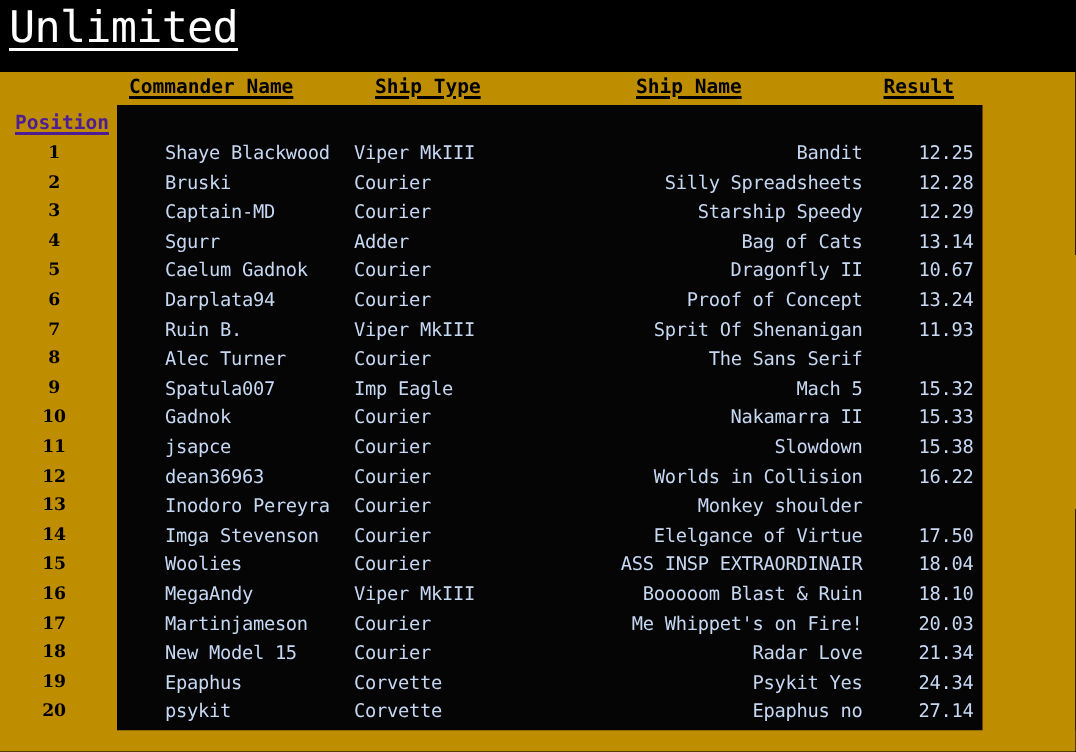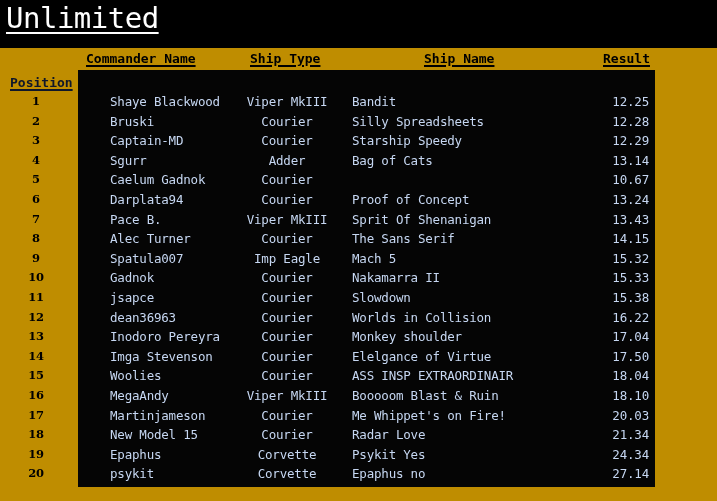--- a/index.html
+++ b/index.html
@@ -82,30 +82,30 @@
     letter-spacing: 0px;
     color: #000000;
     text-decoration: underline;
     text-underline-offset: 2px;
     text-decoration-thickness: 2px;
     white-space: nowrap;
   }
   .hc-cmdr   { left: 86px;  }
   .hc-ship   { left: 250px; }
   .hc-name   { left: 424px; text-align: right; }
-  .hc-result { left: 603px; }
+  .hc-result { left: 589px; }
 
   .hc-position {
     position: absolute;
     left: 10px;
     top: 27px;
     font-family: "DejaVu Sans Mono", monospace;
     font-size: 13px;
     font-weight: bold;
-    color: #0f172a;
+    color: #4c1d95;
     text-decoration: underline;
     text-underline-offset: 2px;
     text-decoration-thickness: 2px;
     white-space: nowrap;
     text-align: center;
   }
 
   
   .rows {
     position: absolute;
@@ -148,28 +148,28 @@
     padding-right: 2px;
     box-sizing: border-box;
   }
   .c-cmdr {
     left: 86px;
     width: 150px;
     text-align: left;
     margin-left: 24px;
   }
   .c-ship {
-    left: 223px;
+    left: 236px;
     width: 128px;
-    text-align: center;
+    text-align: left;
   }
   .c-name {
-    left: 352px;
+    left: 370px;
     width: 205px;
-    text-align: left;
+    text-align: right;
   }
   .c-result {
     left: 567px;
     width: 82px;
     text-align: right;
   }
 
   
   .bottom-strip {
     position: absolute;
@@ -227,42 +227,42 @@
           <div class="cell c-pos">4</div>
           <div class="cell c-cmdr">Sgurr</div>
           <div class="cell c-ship">Adder</div>
           <div class="cell c-name">Bag of Cats</div>
           <div class="cell c-result">13.14</div>
         </div>
         <div class="row">
           <div class="cell c-pos">5</div>
           <div class="cell c-cmdr">Caelum Gadnok</div>
           <div class="cell c-ship">Courier</div>
+          <div class="cell c-name">Dragonfly II</div>
           <div class="cell c-result">10.67</div>
         </div>
         <div class="row">
           <div class="cell c-pos">6</div>
           <div class="cell c-cmdr">Darplata94</div>
           <div class="cell c-ship">Courier</div>
           <div class="cell c-name">Proof of Concept</div>
           <div class="cell c-result">13.24</div>
         </div>
         <div class="row">
           <div class="cell c-pos">7</div>
-          <div class="cell c-cmdr">Pace B.</div>
+          <div class="cell c-cmdr">Ruin B.</div>
           <div class="cell c-ship">Viper MkIII</div>
           <div class="cell c-name">Sprit Of Shenanigan</div>
-          <div class="cell c-result">13.43</div>
+          <div class="cell c-result">11.93</div>
         </div>
         <div class="row">
           <div class="cell c-pos">8</div>
           <div class="cell c-cmdr">Alec Turner</div>
           <div class="cell c-ship">Courier</div>
           <div class="cell c-name">The Sans Serif</div>
-          <div class="cell c-result">14.15</div>
         </div>
         <div class="row">
           <div class="cell c-pos">9</div>
           <div class="cell c-cmdr">Spatula007</div>
           <div class="cell c-ship">Imp Eagle</div>
           <div class="cell c-name">Mach 5</div>
           <div class="cell c-result">15.32</div>
         </div>
         <div class="row">
           <div class="cell c-pos">10</div>
@@ -283,21 +283,20 @@
           <div class="cell c-cmdr">dean36963</div>
           <div class="cell c-ship">Courier</div>
           <div class="cell c-name">Worlds in Collision</div>
           <div class="cell c-result">16.22</div>
         </div>
         <div class="row">
           <div class="cell c-pos">13</div>
           <div class="cell c-cmdr">Inodoro Pereyra</div>
           <div class="cell c-ship">Courier</div>
           <div class="cell c-name">Monkey shoulder</div>
-          <div class="cell c-result">17.04</div>
         </div>
         <div class="row">
           <div class="cell c-pos">14</div>
           <div class="cell c-cmdr">Imga Stevenson</div>
           <div class="cell c-ship">Courier</div>
           <div class="cell c-name">Elelgance of Virtue</div>
           <div class="cell c-result">17.50</div>
         </div>
         <div class="row">
           <div class="cell c-pos">15</div>

